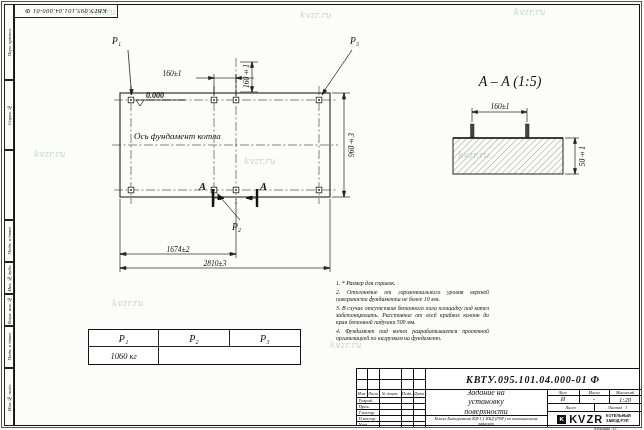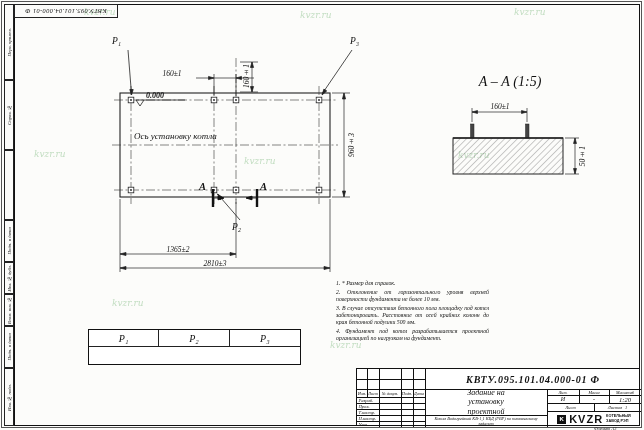--- a/index.html
+++ b/index.html
@@ -222,51 +222,52 @@
         <polygon points="575,138 573.5,143.5 576.5,143.5" fill="#222"></polygon>
         <polygon points="575,174 573.5,168.5 576.5,168.5" fill="#222"></polygon>
       </g>
     </g>
   </svg>
 
   <div class="lbl" style="left:112px;top:36px;font-size:9.5px;">P₁</div>
   <div class="lbl" style="left:350px;top:36px;font-size:9.5px;">P₃</div>
   <div class="lbl" style="left:232px;top:222px;font-size:9.5px;">P₂</div>
   <div class="lbl" style="left:146px;top:91px;font-size:8px;font-weight:bold;">0.000</div>
-  <div class="lbl" style="left:134px;top:131px;font-size:9px;">Ось установку котла</div>
+  <div class="lbl" style="left:134px;top:131px;font-size:9px;">Ось фундамент котла</div>
   <div class="lbl" style="left:199px;top:181px;font-size:10.5px;font-weight:bold;">A</div>
   <div class="lbl" style="left:260px;top:181px;font-size:10.5px;font-weight:bold;">A</div>
 
   <div class="lbl dim center" style="left:150px;top:69px;width:44px;">160±1</div>
   <div class="vdim" style="left:241px;top:59px;width:10px;height:34px;">
     <span>160±1</span>
   </div>
   <div class="vdim" style="left:346px;top:123px;width:10px;height:44px;">
     <span>960±3</span>
   </div>
-  <div class="lbl dim center" style="left:138px;top:245px;width:80px;">1365±2</div>
+  <div class="lbl dim center" style="left:138px;top:245px;width:80px;">1674±2</div>
   <div class="lbl dim center" style="left:175px;top:259px;width:80px;">2810±3</div>
 
   <div class="lbl center" style="left:450px;top:74px;width:120px;font-size:14px;">А – А (1:5)</div>
   <div class="lbl dim center" style="left:468px;top:102px;width:64px;">160±1</div>
   <div class="vdim" style="left:577px;top:141px;width:10px;height:30px;">
     <span>50±1</span>
   </div>
 
   <div class="notes">
     <div>1. * Размер для справок.</div>
     <div>2. Отклонение от горизонтального уровня верхней поверхности фундамента не более 10 мм.</div>
     <div>3. В случае отсутствия бетонного пола площадку под котел забетонировать. Расстояние от осей крайних колонн до края бетонной подушки 500 мм.</div>
     <div>4. Фундамент под котел разрабатывается проектной организацией по нагрузкам на фундамент.</div>
   </div>
 
   <div class="ltable">
     <div class="hd">P₁</div>
     <div class="hd">P₂</div>
     <div class="hd">P₃</div>
+    <div class="vl">1060 кг</div>
   </div>
 
   <div class="tb">
 
     <div class="hl" style="left:0;top:10px;width:68px;"></div>
     <div class="hl" style="left:0;top:20px;width:284px;"></div>
     <div class="hl" style="left:190px;top:26px;width:94px;"></div>
     <div class="hl" style="left:0;top:28px;width:68px;"></div>
     <div class="hl" style="left:0;top:34px;width:68px;"></div>
     <div class="hl" style="left:190px;top:34px;width:94px;"></div>
@@ -291,21 +292,21 @@
     <div class="txt tinytxt" style="left:22px;top:20px;width:22px;height:8px;">№ докум.</div>
     <div class="txt tinytxt" style="left:44px;top:20px;width:12px;height:8px;">Подп.</div>
     <div class="txt tinytxt" style="left:56px;top:20px;width:12px;height:8px;">Дата</div>
 
     <div class="txt roletxt" style="left:0;top:28px;width:22px;height:6px;">Разраб.</div>
     <div class="txt roletxt" style="left:0;top:34px;width:22px;height:6px;">Пров.</div>
     <div class="txt roletxt" style="left:0;top:40px;width:22px;height:6px;">Т.контр.</div>
     <div class="txt roletxt" style="left:0;top:46px;width:22px;height:6px;">Н.контр.</div>
     <div class="txt roletxt" style="left:0;top:52px;width:22px;height:6px;">Утв.</div>
 
-    <div class="txt" style="left:68px;top:20px;width:122px;height:26px;font-size:8px;line-height:1.15;text-align:center;padding:0 24px;">Задание на установку проектной</div>
+    <div class="txt" style="left:68px;top:20px;width:122px;height:26px;font-size:8px;line-height:1.15;text-align:center;padding:0 24px;">Задание на установку поверхности</div>
 
     <div class="txt" style="left:68px;top:46px;width:122px;height:12px;font-size:4.3px;line-height:1.2;text-align:center;padding:0 8px;">Котел Водогрейный КВ-1,1 КБД (РВР) по техническому заданию</div>
 
     <div class="txt tinytxt" style="left:190px;top:20px;width:32px;height:6px;">Лит.</div>
     <div class="txt tinytxt" style="left:222px;top:20px;width:30px;height:6px;">Масса</div>
     <div class="txt tinytxt" style="left:252px;top:20px;width:32px;height:6px;">Масштаб</div>
     <div class="txt" style="left:190px;top:26px;width:32px;height:8px;font-size:6px;">И</div>
     <div class="txt" style="left:222px;top:26px;width:30px;height:8px;font-size:6px;">-</div>
     <div class="txt" style="left:252px;top:26px;width:32px;height:8px;font-size:6.5px;">1:20</div>
 

